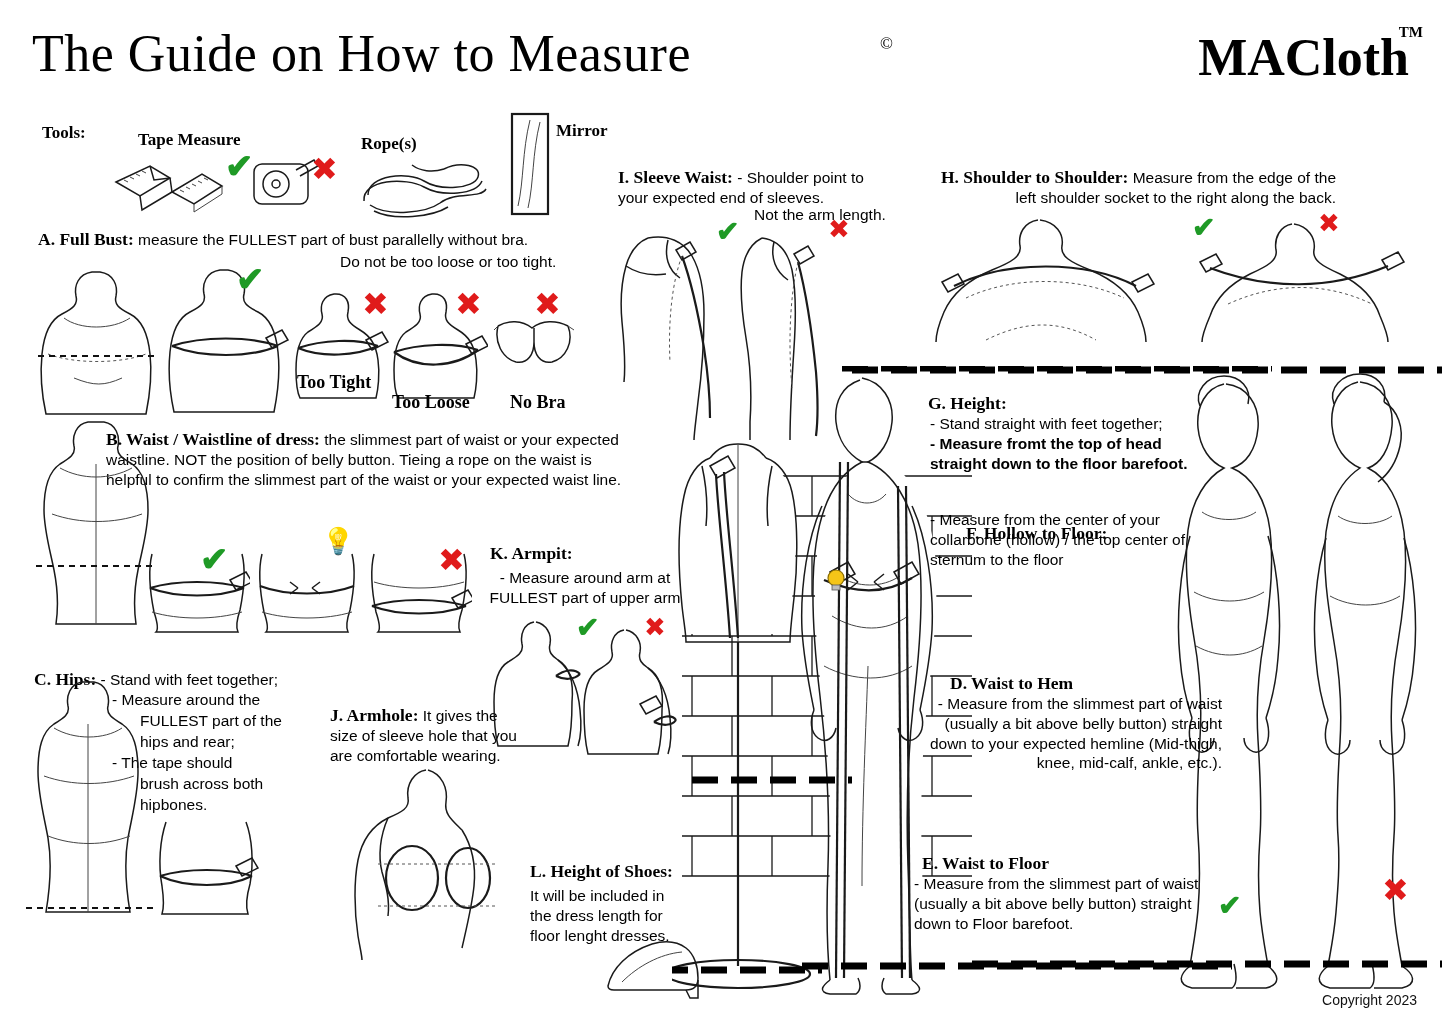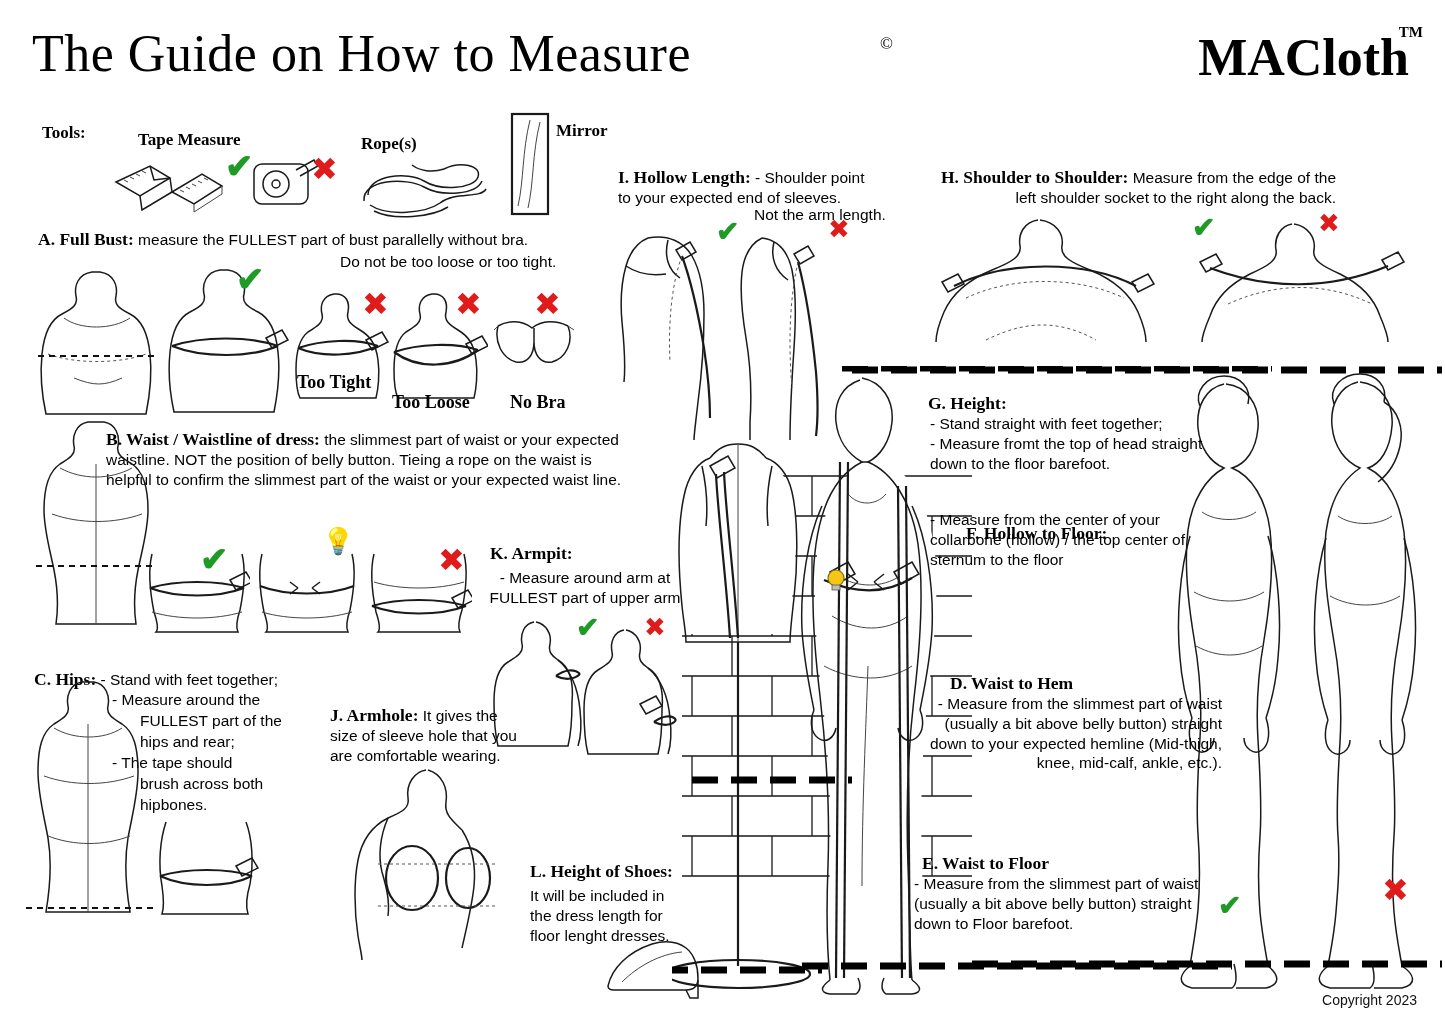--- a/index.html
+++ b/index.html
@@ -290,21 +290,21 @@
     <path class="ln" d="M44 4 C34 6 30 16 32 26 C34 34 28 38 18 44 C8 50 4 64 4 84 C4 104 6 120 8 128 L78 128 C80 120 82 104 82 84"></path>
     <path class="ln" d="M82 84 C84 62 78 48 68 42 C62 38 58 34 60 26 C62 16 56 6 46 4"></path>
     <path class="ln" d="M68 42 C80 52 88 70 90 92 C92 110 90 122 88 128"></path>
     <path class="ln2" d="M74 96 C82 100 92 100 96 94"></path>
     <path class="ln2" d="M74 96 C82 90 92 88 96 94"></path>
     <path class="ln" d="M60 78 l16 -8 l6 10 l-16 8 z"></path>
   </svg>
   <div class="abs mark cross sm" style="left:644px; top:614px;">✖</div>
 
   <div class="abs block" style="left:618px; top:166px; width:262px;">
-    <span class="lead">I. Hollow Length:</span>
+    <span class="lead">I. Sleeve Waist:</span>
     <span>- Shoulder point to your expected end of sleeves.</span>
   </div>
   <div class="abs block" style="left:754px; top:205px; width:140px;">Not the arm length.</div>
 
   <div class="abs mark check sm" style="left:716px; top:218px;">✔</div>
   <div class="abs mark cross sm" style="left:828px; top:216px;">✖</div>
 
   <svg class="abs art" style="left:612px; top:222px;" width="240" height="220" viewBox="0 0 240 220">
     <path class="ln" d="M36 16 C26 20 18 30 14 44 C10 58 8 78 10 100 C12 120 14 140 12 160"></path>
     <path class="ln" d="M36 16 C56 12 72 20 80 34 C88 48 92 68 92 92 C92 120 90 150 86 180 C84 198 82 212 82 218"></path>
@@ -452,21 +452,21 @@
     </g>
 
     <path class="thickdash" d="M180 4 H770"></path>
     <path class="thickdash" d="M300 598 H770"></path>
   </svg>
 
   <div class="abs block" style="left:928px; top:392px; width:270px;">
     <span class="lead">G. Height:</span>
   </div>
   <div class="abs block" style="left:930px; top:414px; width:276px;">- Stand straight with feet together;</div>
-  <div class="abs block" style="left:930px; top:434px; width:276px;">- Measure fromt the top of head straight down to the  floor barefoot.</div>
+  <div class="abs block" style="left:930px; top:434px; width:276px;font-weight:bold;">- Measure fromt the top of head straight down to the  floor barefoot.</div>
 
   <div class="abs block" style="left:966px; top:486px; width:250px;margin-top:36px;">
     <span class="lead">F. Hollow to Floor:</span>
   </div>
   <div class="abs block" style="left:930px; top:510px; width:290px;">- Measure from the center of your collarbone (hollow) / the top center of sternum to the floor</div>
 
   <div class="abs block" style="left:950px; top:672px; width:270px;">
     <span class="lead">D. Waist to Hem</span>
   </div>
   <div class="abs block" style="left:922px; top:694px; width:300px; text-align:right;">- Measure from the slimmest part of waist (usually a  bit  above belly button) straight down to your expected hemline (Mid-thigh, knee, mid-calf, ankle, etc.).</div>

